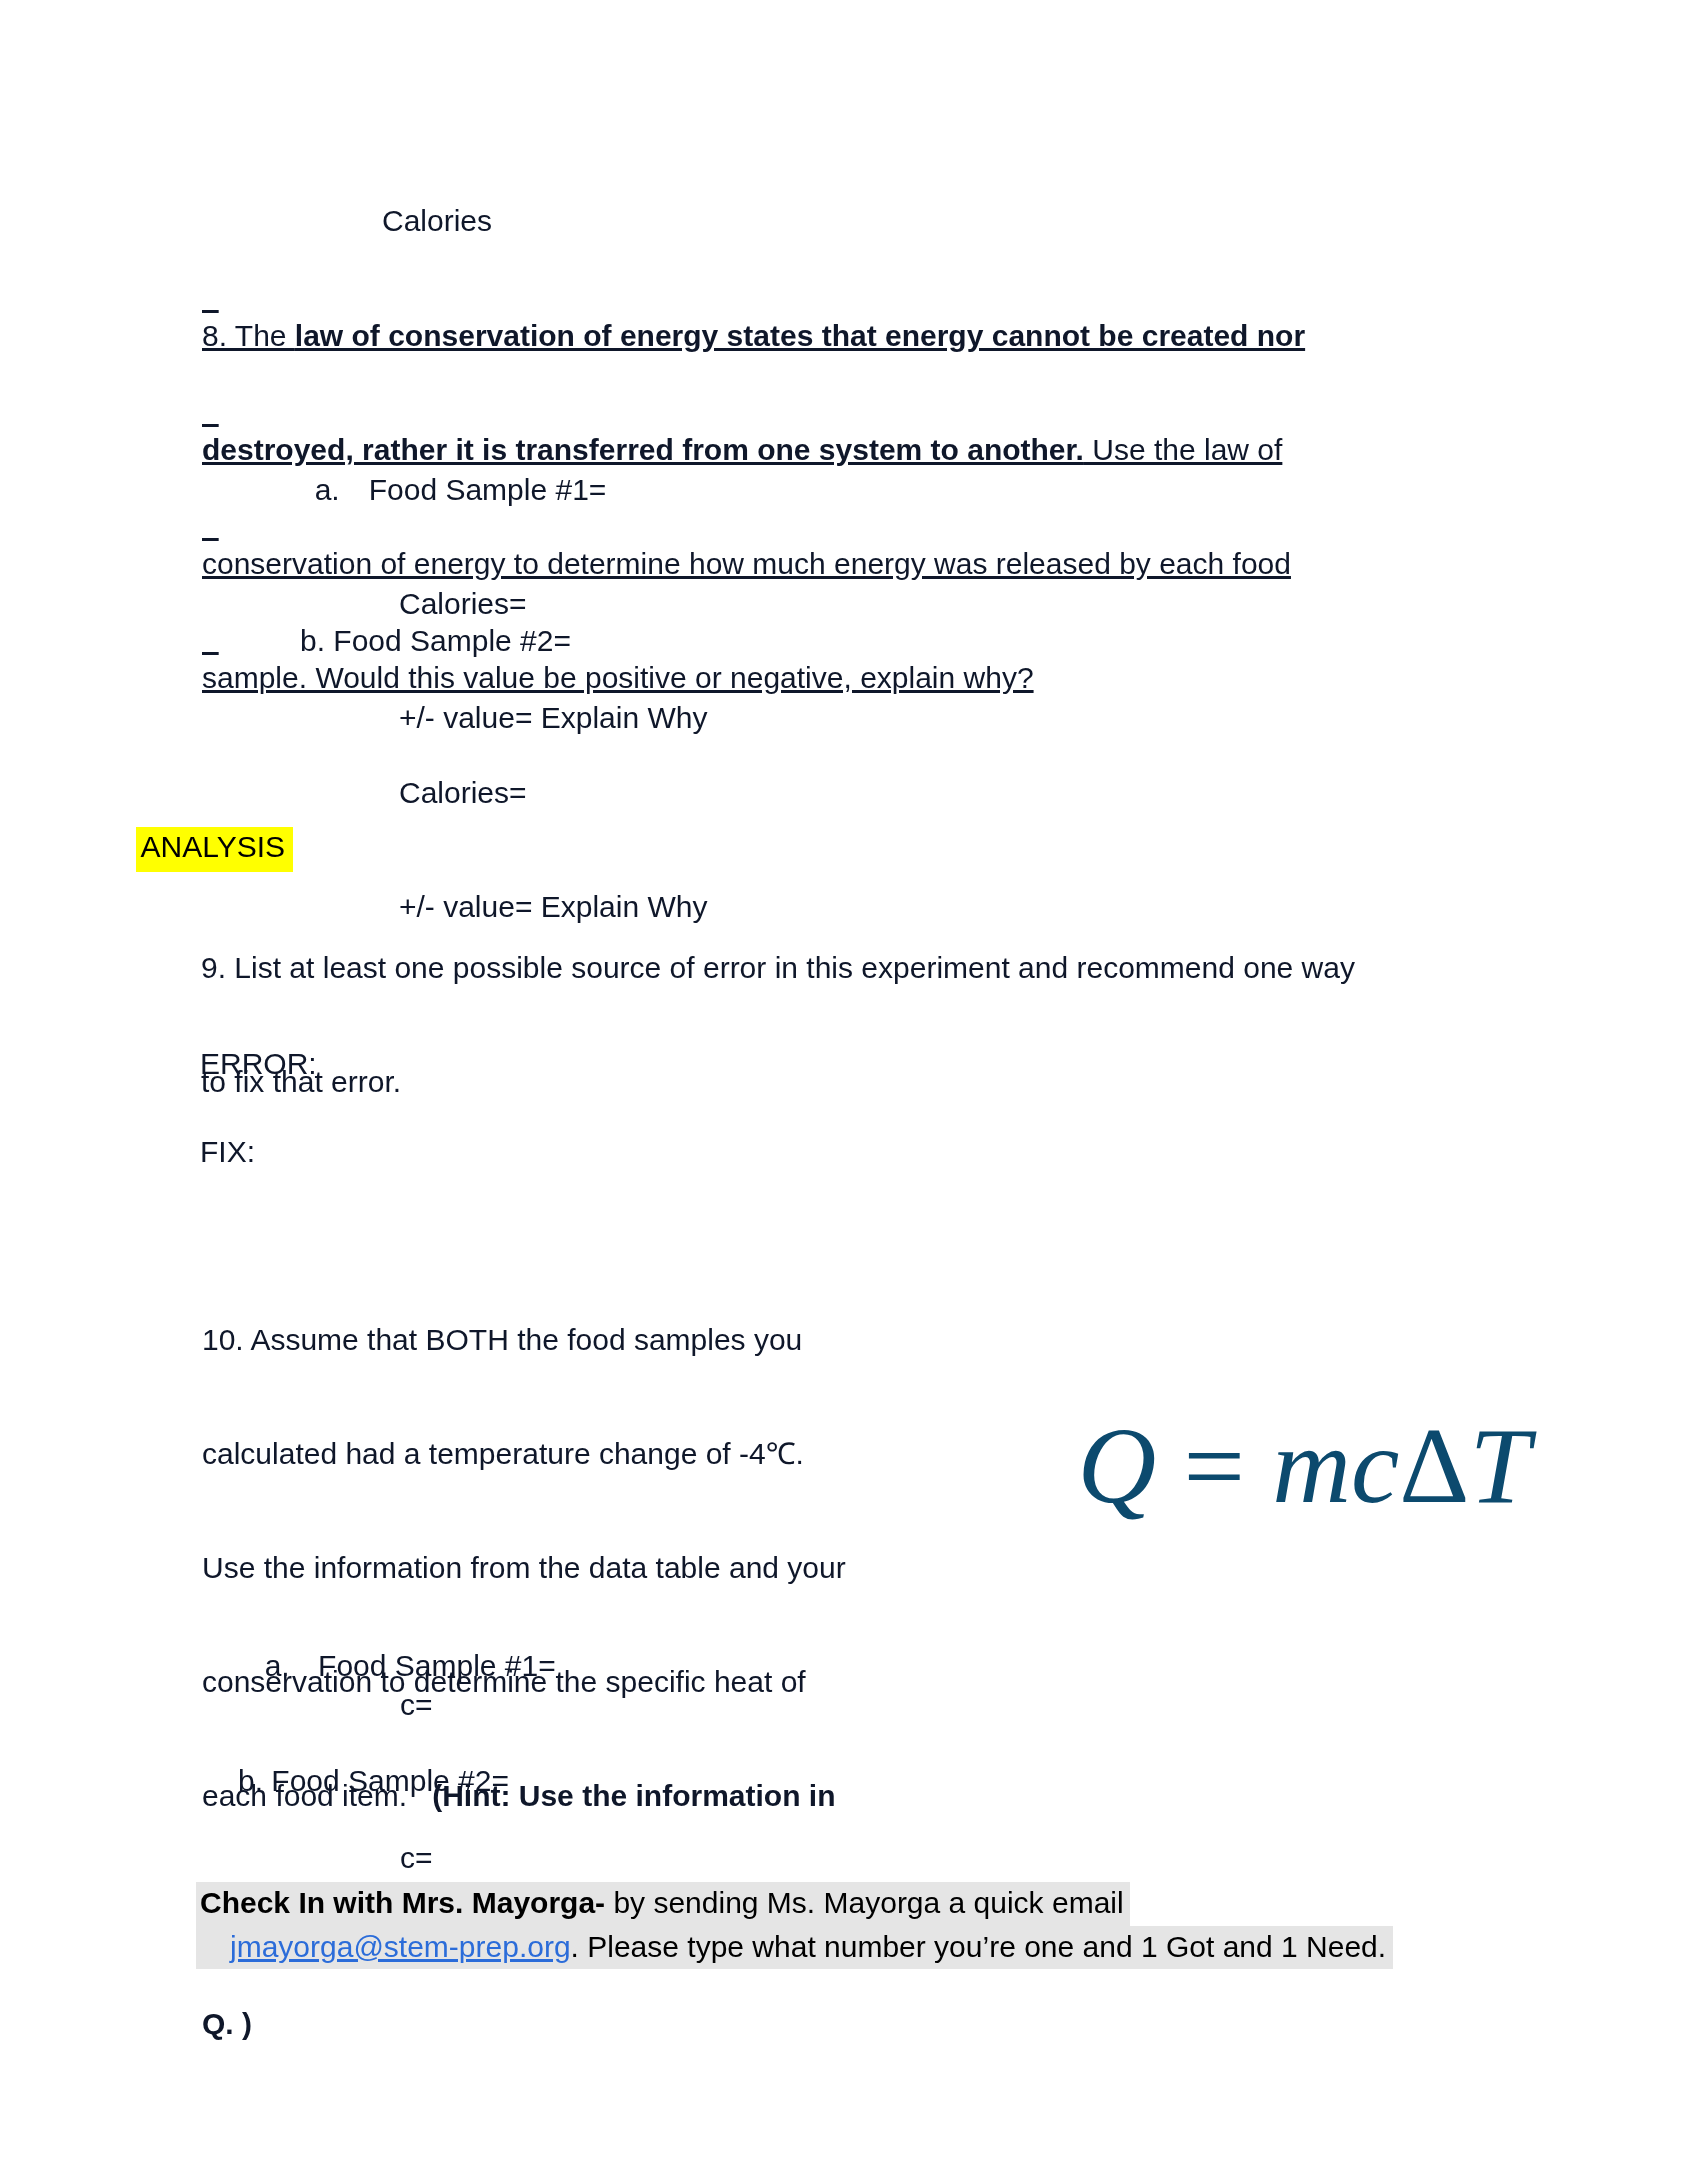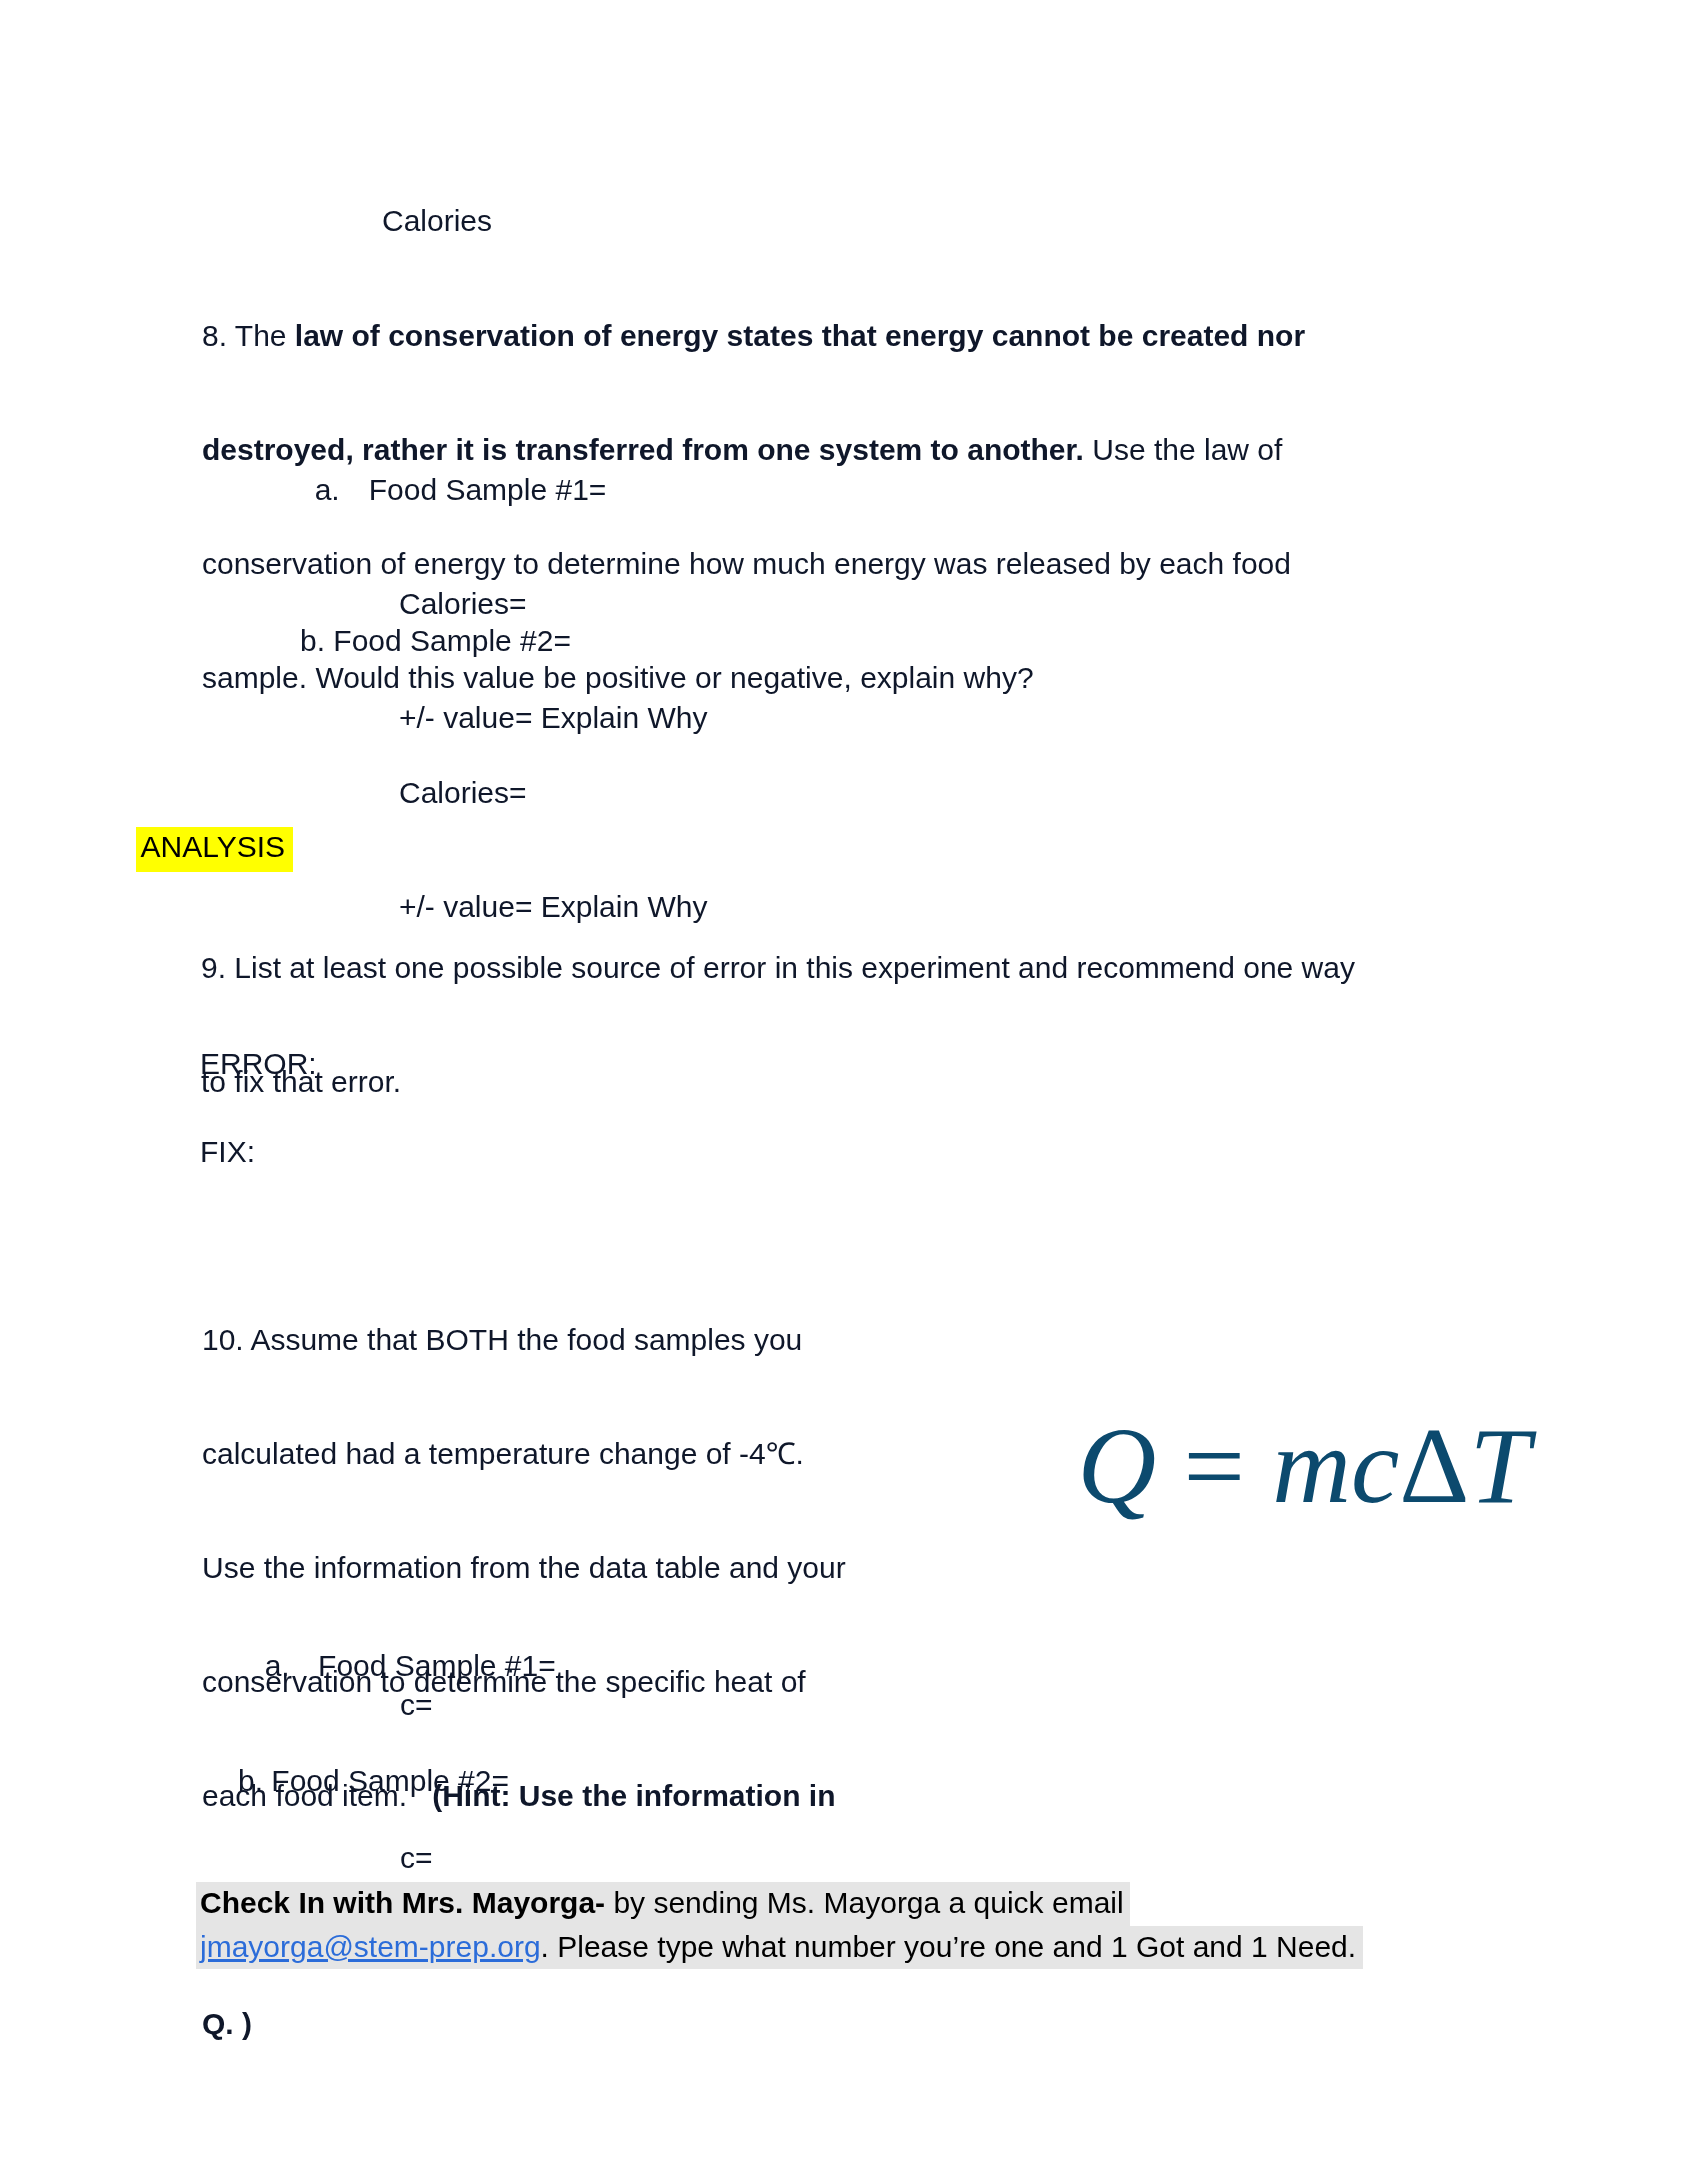--- a/index.html
+++ b/index.html
@@ -46,28 +46,29 @@
     display: table;
     background: #e5e5e5;
     font-size: 30px;
     line-height: 39px;
     white-space: pre;
     padding: 1.3px 6.6px 3.3px 4px;
   }
   .email-link {
     color: #2b6cd9;
     text-decoration: underline;
+    margin-left: 30px;
   }
 </style>
 </head>
 <body>
 
 <div class="ln" style="left:382px; top:202px;">Calories</div>
 
-<div class="ln" style="left:202px; top:241px;">
+<div class="ln" style="left:202px; top:241px;text-decoration:underline;">
   <div><span>8. The </span><span class="b">law of conservation of energy states that energy cannot be created nor</span></div>
   <div><span class="b">destroyed, rather it is transferred from one system to another.</span><span> Use the law of</span></div>
   <div>conservation of energy to determine how much energy was released by each food</div>
   <div>sample. Would this value be positive or negative, explain why?</div>
 </div>
 
 <div class="ln" style="left:298px; top:433px;">
   <span>a.</span><span class="tab1">Food Sample #1=</span>
 </div>
 

